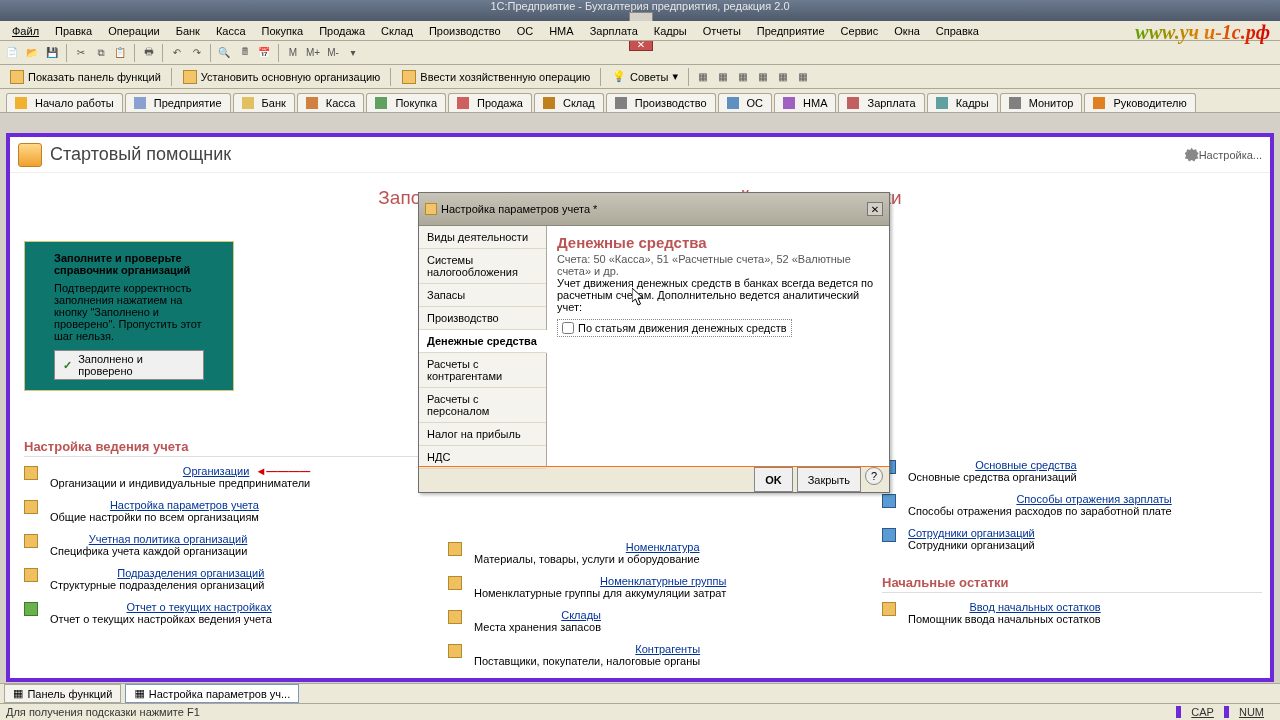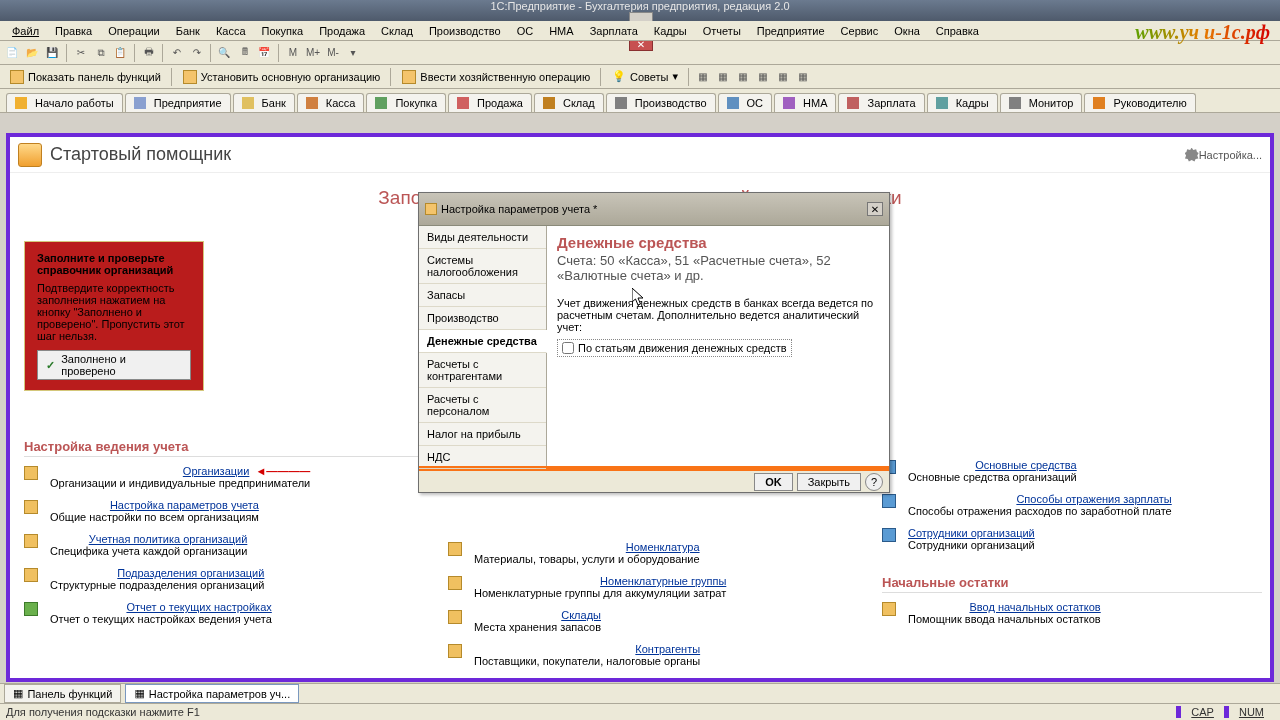--- a/index.html
+++ b/index.html
@@ -42,21 +42,21 @@
 .main-body { position:absolute; top:36px; left:0; right:0; bottom:0; padding: 10px 14px; }
 .headline { text-align:center; color:#b55; font-size:19px; margin-top:4px; }
 .subline { text-align:center; color:#666; font-size:11px; margin-top:2px; }
 
 .columns { display:flex; gap:24px; margin-top:18px; align-items:flex-start; }
 .col { flex:1; }
 .col-left { flex: 0 0 400px; }
 .col-mid { flex: 0 0 410px; }
 .col-right { flex: 0 0 380px; }
 
-.yellow-box { background:#b91c1c; border:1px solid #d4c77a; padding:10px 12px; width:180px; }
+.yellow-box { background:#0f766e; border:1px solid #d4c77a; padding:10px 29px; width:210px; }
 .yellow-box h3 { font-size:11px; margin-bottom:6px; }
 .yellow-box p { font-size:11px; margin-bottom:8px; }
 .check-btn { background:#f0f0f0; border:1px solid #888; padding:2px 8px; display:flex; align-items:center; gap:6px; cursor:pointer; }
 .check-btn .chk { color:#2a7a2a; font-weight:bold; }
 
 .section-title { color:#b55; font-size:13px; font-weight:bold; border-bottom:1px solid #ddd; padding-bottom:2px; margin-bottom:8px; }
 .item { margin-bottom:10px; display:flex; gap:12px; align-items:flex-start;text-align:right; }
 .item .iicon { width:14px; height:14px; flex-shrink:0; background:#f0c060; border:1px solid #b58a2b; margin-top:1px; }
 .item .iicon.green { background:#6ab04c; border-color:#3d7a2a; }
 .item .iicon.blue { background:#5a9bd4; border-color:#2a5a8a; }
@@ -67,28 +67,28 @@
 .modal-title { height:20px; background:linear-gradient(#c8c4b8,#aca899); display:flex; align-items:center; padding:16px 6px; font-size:11px; border-bottom:1px solid #8a8a7a; }
 .modal-title .mt-icon { width:12px; height:12px; background:#f4c46b; border:1px solid #b58a2b; margin-right:4px; }
 .modal-title .sp { flex:1; }
 .modal-title .mclose { width:16px; height:14px; background:#d4d0c8; border:1px solid #777; display:flex; align-items:center; justify-content:center; font-size:10px; cursor:pointer; }
 .modal-body { display:flex; height:240px; }
 .side-tabs { width:128px; border-right:1px solid #aca899; background:#f4f3ee; }
 .side-tabs .stab { padding:5px 8px; border-bottom:1px solid #ddd9c9; cursor:pointer; font-size:11px; }
 .side-tabs .stab.active { background:#fff; font-weight:bold; border-right:1px solid #fff; margin-right:-1px; }
 .dlg-content { flex:1; background:#fff; padding:8px 10px; }
 .dlg-content h2 { font-size:15px; color:#b55; font-weight:bold; margin-bottom:2px; }
-.dlg-content .accounts { font-size:13px; color:#555; margin-bottom:14px; }
+.dlg-content .accounts { font-size:11px; color:#555; margin-bottom:0; }
 .dlg-content p { font-size:11px; margin-bottom:6px; }
 .chk-row { display:flex; align-items:center; gap:4px; border:1px dotted #888; padding:2px 4px; width:fit-content; }
 .chk-row input { width:12px; height:12px; }
 .cursor { position:absolute; left:632px; top:288px; width:14px; height:20px; z-index:100; pointer-events:none; }
 .cursor svg { width:14px; height:20px; }
 
-.modal-footer { height:26px; border-top:5px solid #f97316; display:flex; align-items:center; justify-content:flex-end; padding:0 6px; gap:4px; background:#ece9d8; }
+.modal-footer { height:26px; border-top:1px solid #f97316; display:flex; justify-content:flex-end; padding:0 6px; gap:4px; background:#ece9d8; }
 .modal-footer button { padding:2px 10px; background:#f0f0f0; border:1px solid #888; cursor:pointer; font-size:11px; }
 .modal-footer .help { width:18px; height:18px; border:1px solid #888; background:#f0f0f0; border-radius:50%; display:flex; align-items:center; justify-content:center; font-size:11px; }
 
 
 .taskbar { position:absolute; left:0; right:0; bottom:17px; height:20px; background:#ece9d8; border-top:1px solid #aca899; display:flex; align-items:center; padding:0 4px; gap:4px; }
 .task-btn { background:#f4f3ee; border:1px solid #aca899; padding:2px 8px; display:flex; align-items:center; gap:4px; cursor:pointer; font-size:11px; }
 .task-btn.active { background:#fff; border:1px solid #7a98bf; }
 .statusbar { position:absolute; left:0; right:0; bottom:0; height:17px; background:#ece9d8; border-top:1px solid #aca899; display:flex; align-items:center; padding:0 6px; font-size:11px; color:#333; }
 .statusbar .sp { flex:1; }
 .statusbar .ind { border-left:5px solid #6d28d9; padding:0 10px;text-decoration:underline; }

